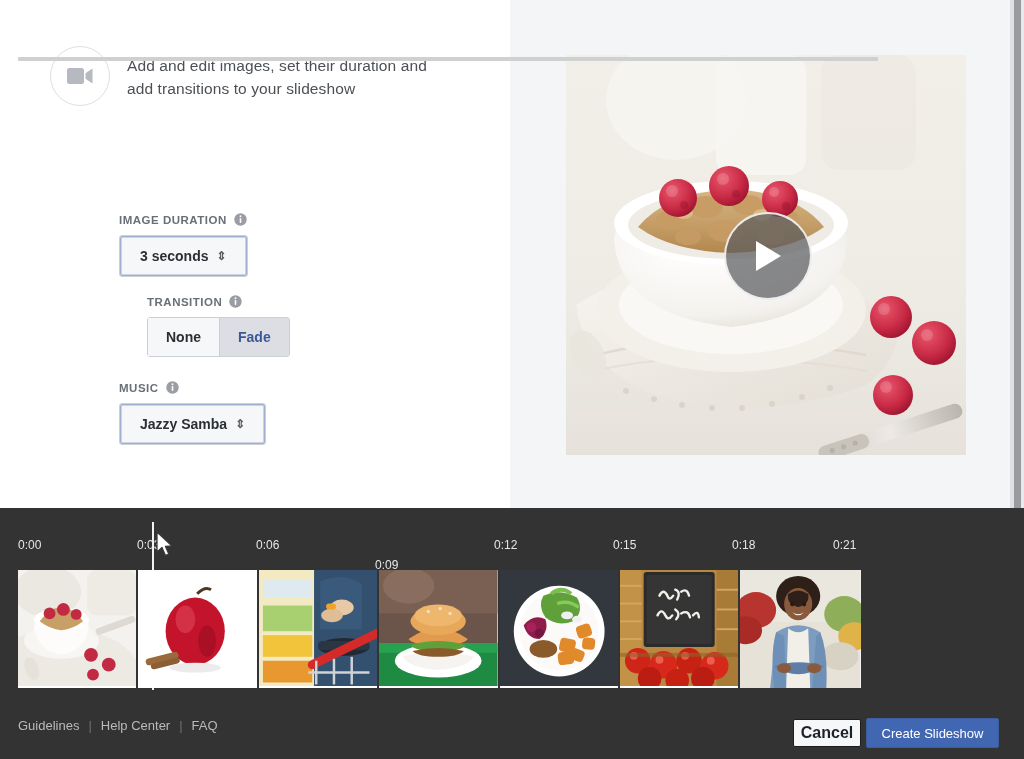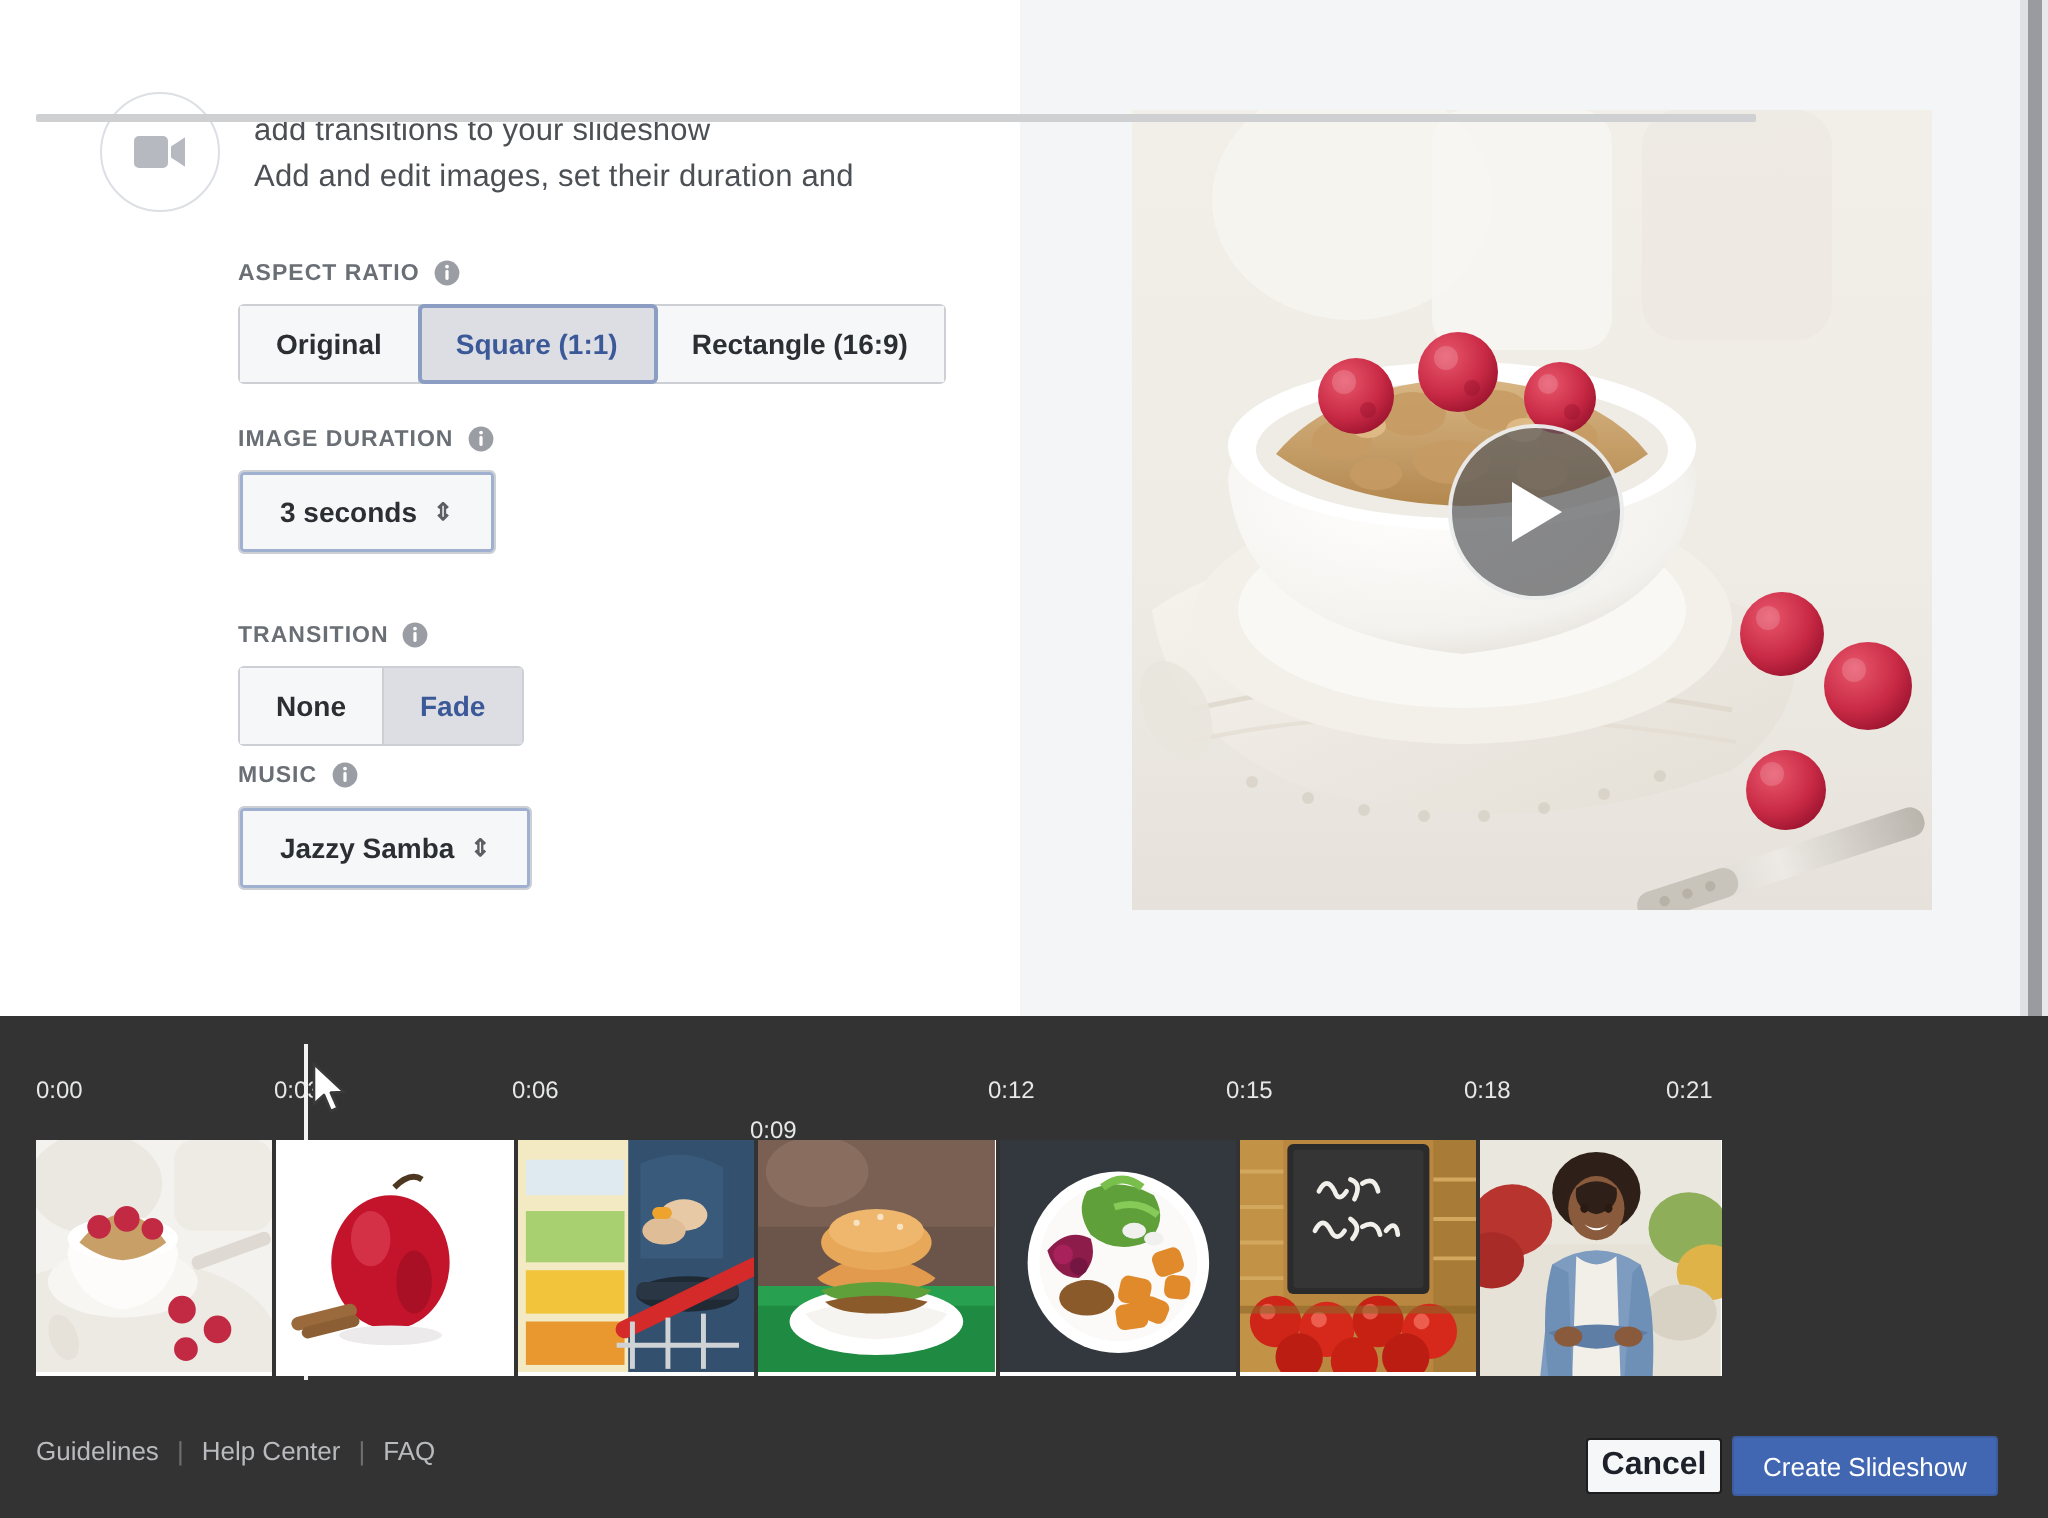--- a/index.html
+++ b/index.html
@@ -110,61 +110,44 @@
     <div id="left-panel">
 
       <div id="header-row">
         <div id="cam-circle">
           <svg width="26" height="18" viewBox="0 0 26 18" aria-hidden="true">
             <rect x="0" y="1" width="17" height="16" rx="2.5" fill="#b6b9bf"></rect>
             <path d="M18.5 6.3 L25.5 1.6 L25.5 16.4 L18.5 11.7 Z" fill="#b6b9bf"></path>
           </svg>
         </div>
         <div id="header-text">
+          <div>Add and edit images, set their duration and</div>
           <div>add transitions to your slideshow</div>
-          <div>Add and edit images, set their duration and</div>
         </div>
       </div>
 
-      <div class="section" style="top:130px;">
-        <div class="sec-label">
-          <span>ASPECT RATIO</span>
-          <span class="info-ico">
-            <svg width="13" height="13" viewBox="0 0 13 13" aria-hidden="true">
-              <circle cx="6.5" cy="6.5" r="6.2" fill="#9a9ea4"></circle>
-              <rect x="5.7" y="5" width="1.6" height="5" rx=".7" fill="#fff"></rect>
-              <circle cx="6.5" cy="3.3" r=".95" fill="#fff"></circle>
-            </svg>
-          </span>
-        </div>
-        <div class="btn-group">
-          <div class="seg">Original</div>
-          <div class="seg active outlined">Square (1:1)</div>
-          <div class="seg">Rectangle (16:9)</div>
-        </div>
-      </div>
 
       <div class="section" style="top:213px;">
         <div class="sec-label">
           <span>IMAGE DURATION</span>
           <span class="info-ico">
             <svg width="13" height="13" viewBox="0 0 13 13" aria-hidden="true">
               <circle cx="6.5" cy="6.5" r="6.2" fill="#9a9ea4"></circle>
               <rect x="5.7" y="5" width="1.6" height="5" rx=".7" fill="#fff"></rect>
               <circle cx="6.5" cy="3.3" r=".95" fill="#fff"></circle>
             </svg>
           </span>
         </div>
         <div class="dropdown">
           <span>3 seconds</span>
           <span class="dd-caret">⇕</span>
         </div>
       </div>
 
-      <div class="section" style="top:311px;">
+      <div class="section" style="top:295px;margin-left:28px;">
         <div class="sec-label">
           <span>TRANSITION</span>
           <span class="info-ico">
             <svg width="13" height="13" viewBox="0 0 13 13" aria-hidden="true">
               <circle cx="6.5" cy="6.5" r="6.2" fill="#9a9ea4"></circle>
               <rect x="5.7" y="5" width="1.6" height="5" rx=".7" fill="#fff"></rect>
               <circle cx="6.5" cy="3.3" r=".95" fill="#fff"></circle>
             </svg>
           </span>
         </div>

